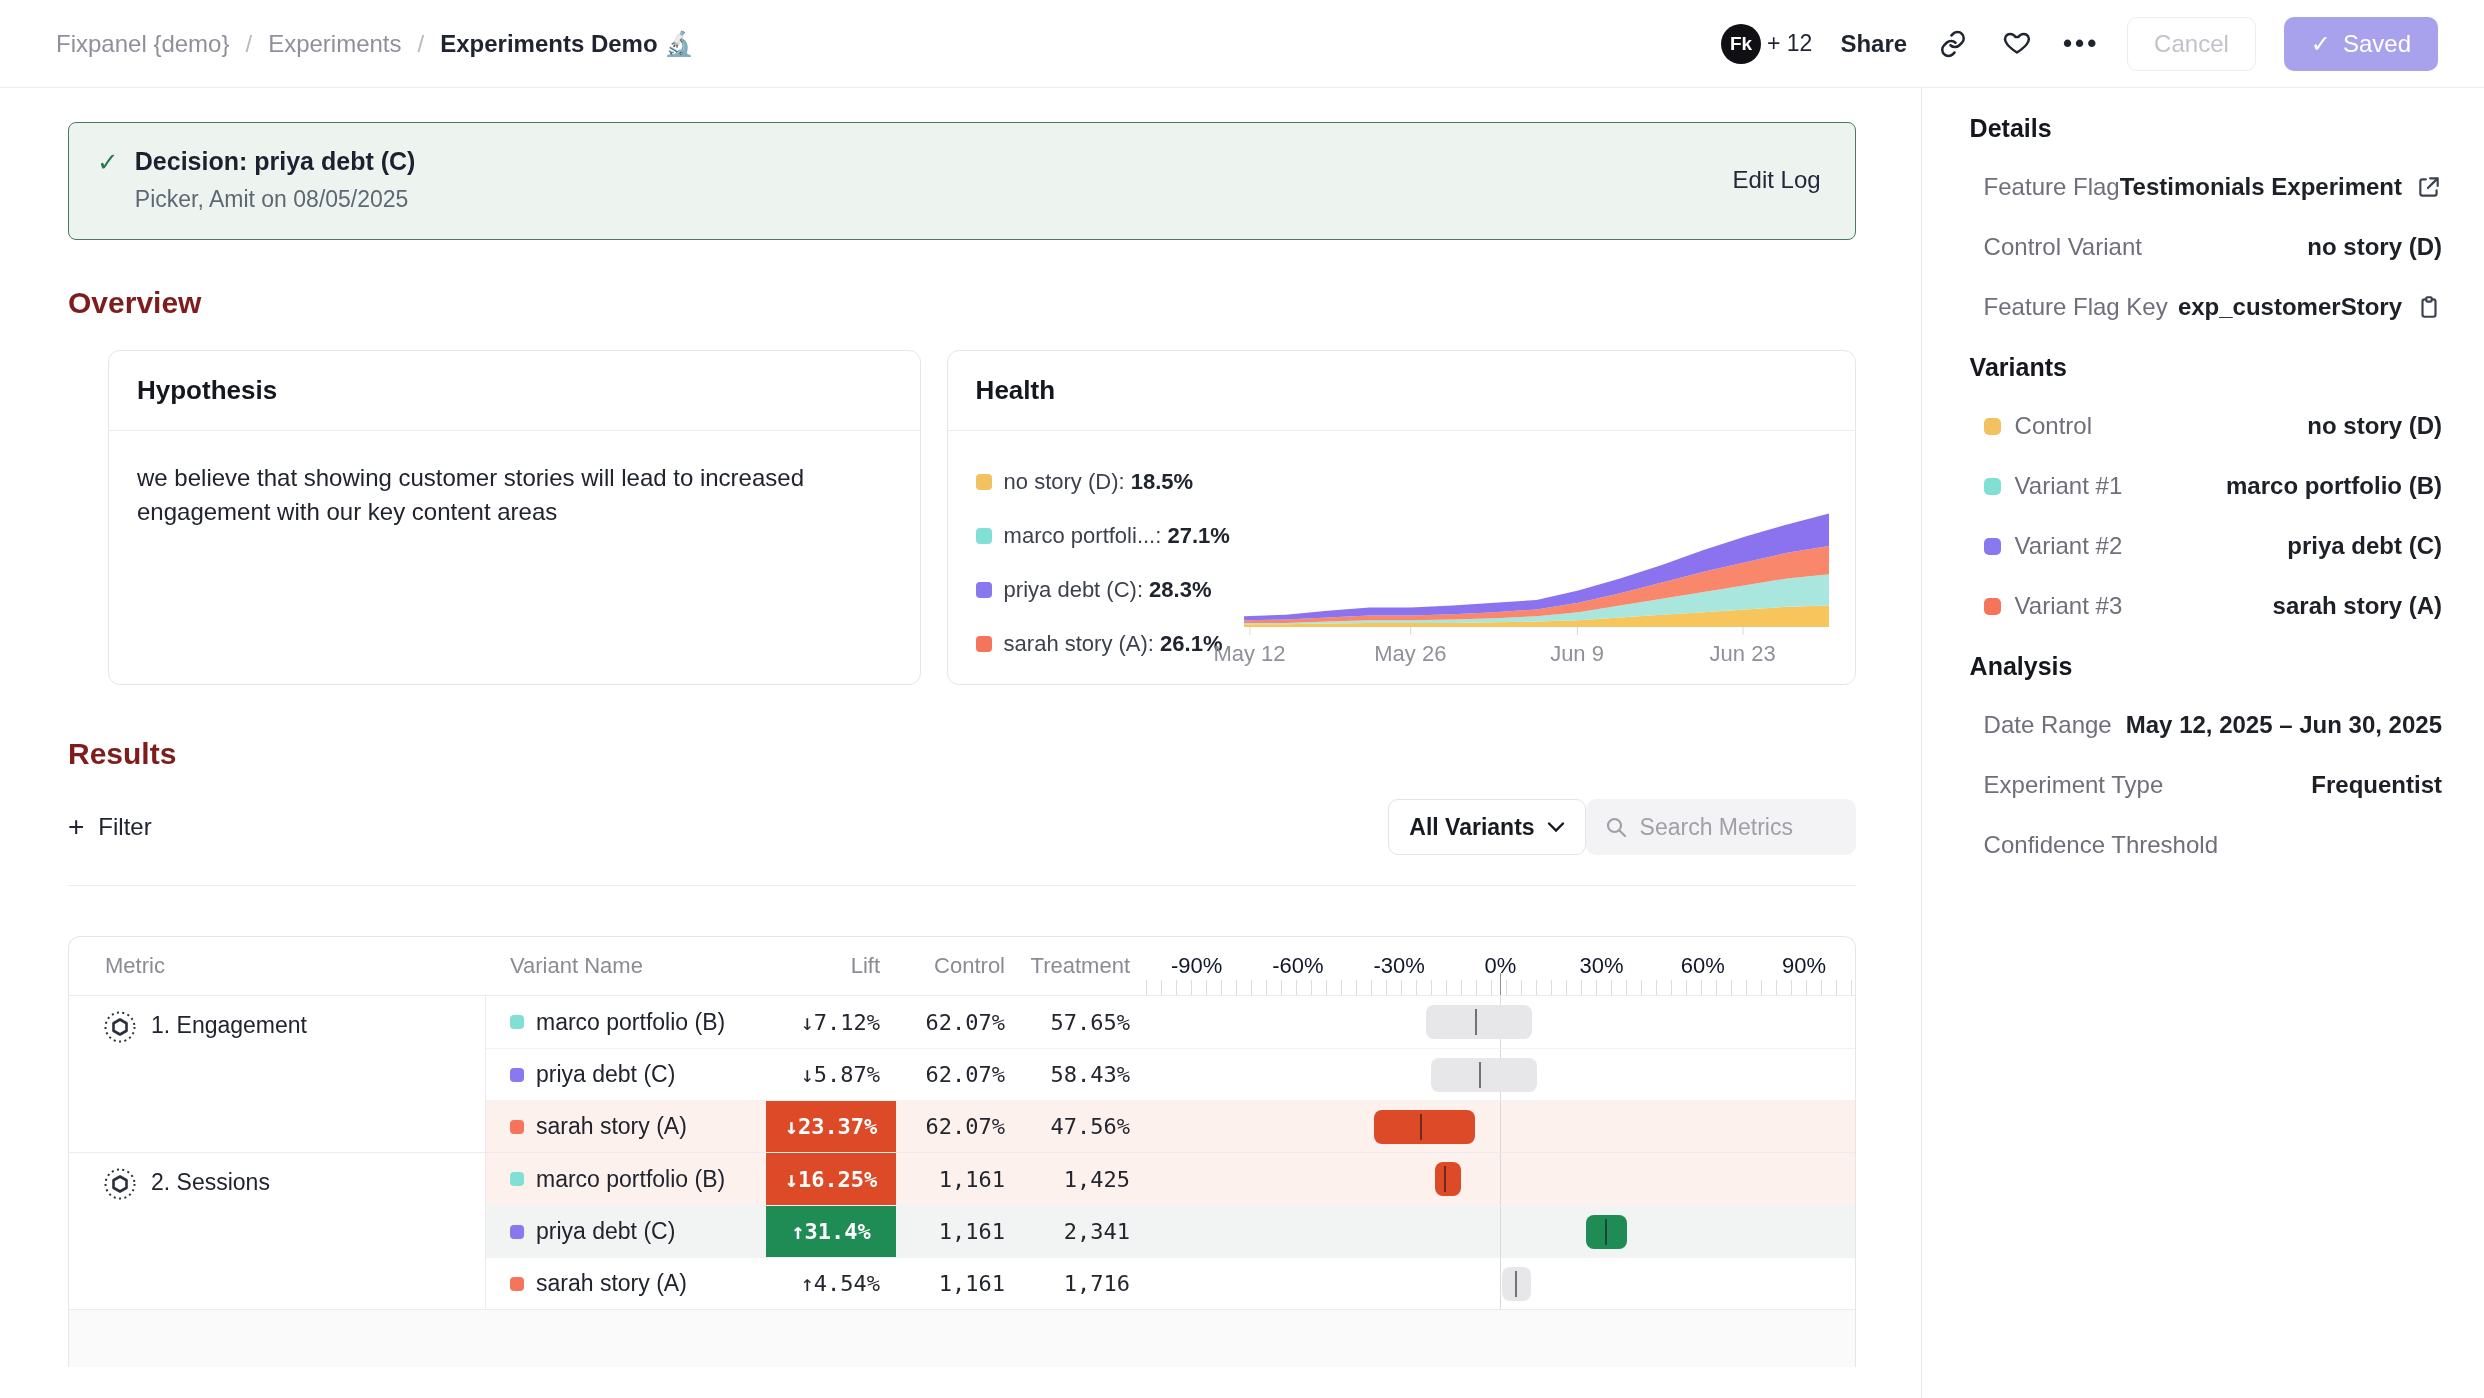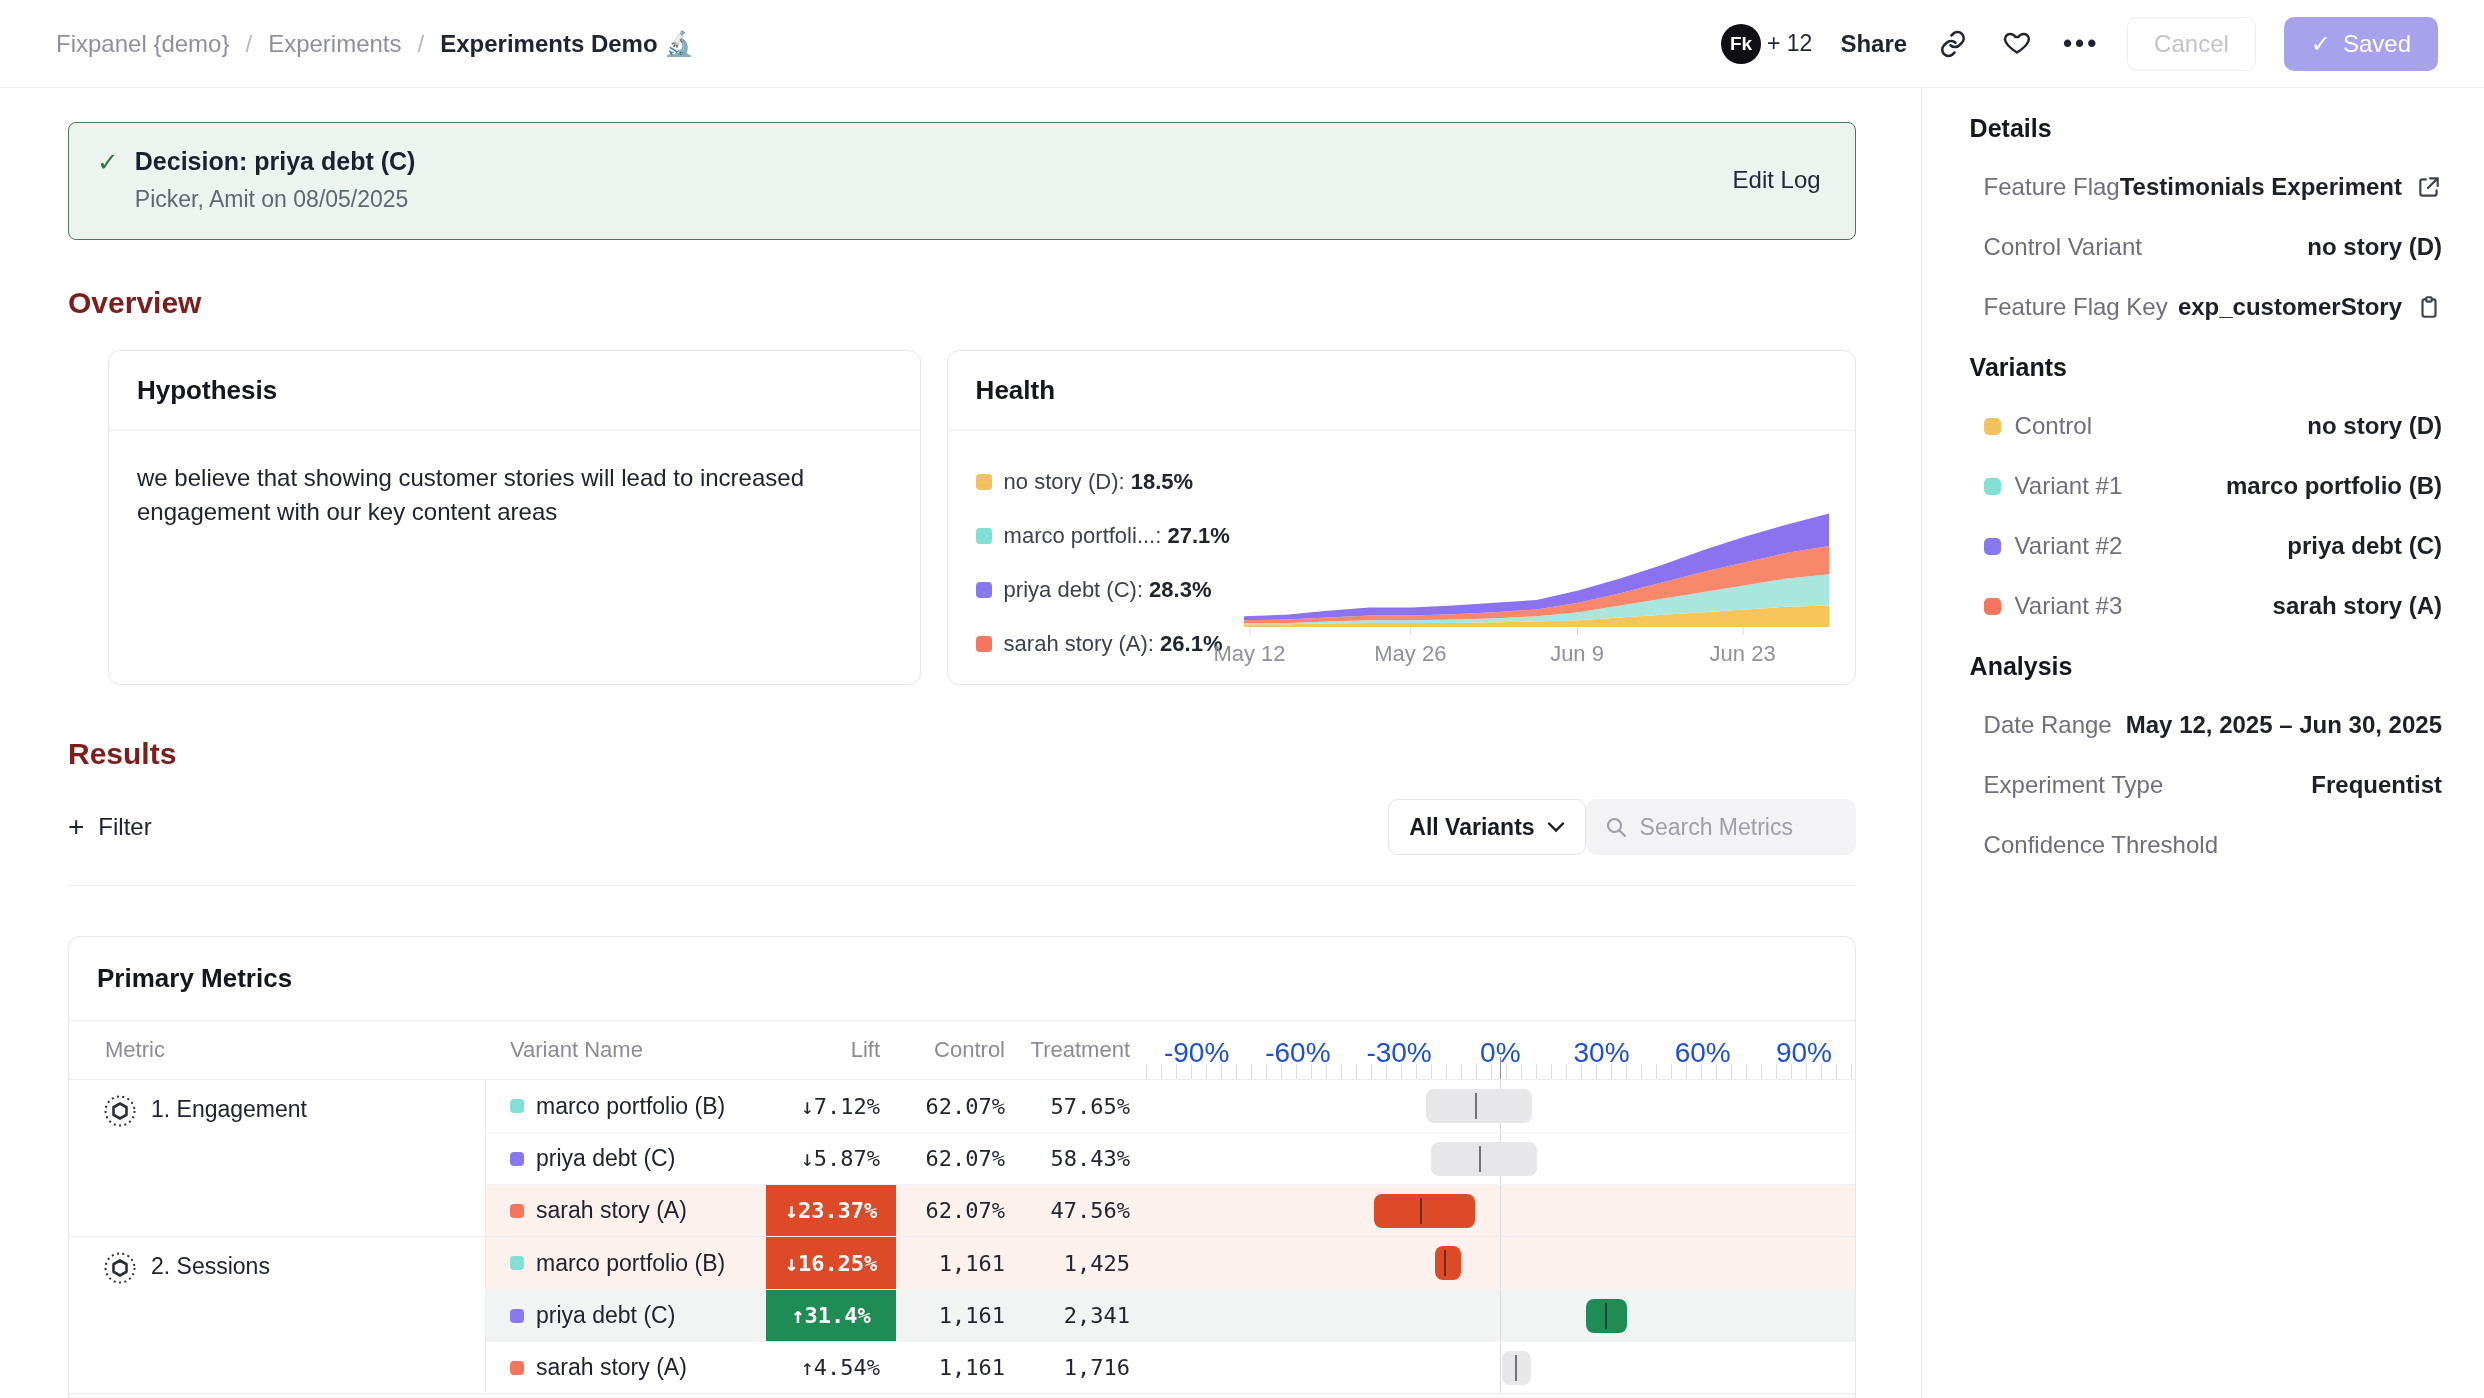--- a/index.html
+++ b/index.html
@@ -79,21 +79,21 @@
 
   
   .pm-card { margin-top:50px; border:1px solid #e6e6ea; border-bottom:none; border-radius:12px 12px 0 0; overflow:hidden; }
   .pm-head { padding:26px 28px; border-bottom:1px solid #ececf0; }
   .pm-header-grid { display:grid; grid-template-columns:417px 280px 130px 125px 125px 1fr; height:58px; }
   .pm-header-grid .hcell { font-size:22px; color:#8b8b94; padding-top:16px; }
   .hcell-metric { padding-left:36px; }
   .hcell-variant { padding-left:24px; }
   .hcell-right { text-align:right; padding-right:16px; }
   .pm-axis-cell { position:relative; }
-  .pm-axis-cell .axis-lbl { position:absolute; transform:translateX(-50%); top:16px; font-size:28px; color:#1d4ed8; }
+  .pm-axis-cell .axis-lbl { position:absolute; transform:translateX(-50%); top:16px; font-size:22px; color:#0f172a; }
   .ruler { position:absolute; left:0; right:0; bottom:0; height:15px;
     background:repeating-linear-gradient(to right,#dcdce0 0 1px,transparent 1px 15px); }
   .ruler-zero { position:absolute; left:50%; bottom:0; width:1px; height:22px; background:#8e8e96; }
 
   .pm-group { display:grid; grid-template-columns:417px 1fr; border-top:1px solid #ececf0; }
   .metric-cell { grid-row:1 / span 3; border-right:1px solid #ececf0; display:flex; gap:14px;
     padding:14px 10px 0 34px; align-items:flex-start; cursor:pointer; }
   .metric-name { font-size:23px; font-weight:500; color:#20242e; padding-top:2px; }
   .pm-row { display:grid; grid-template-columns:280px 130px 125px 125px 1fr; height:52px; cursor:pointer; }
   .pm-row + .pm-row { border-top:1px solid #f2f2f5; }
@@ -250,21 +250,20 @@
               <circle cx="10.5" cy="10.5" r="6.5"></circle>
               <path d="M15.5 15.5 21 21"></path>
             </svg>
           <input type="text" placeholder="Search Metrics" style="">
         </div>
       </div>
     </div>
     <div class="results-divider"></div>
 
     <section class="pm-card">
-      <div class="pm-head"><span class="card-title">Primary Metrics</span></div>
 
       <div class="pm-header-grid">
         <div class="hcell hcell-metric">Metric</div>
         <div class="hcell hcell-variant">Variant Name</div>
         <div class="hcell hcell-right">Lift</div>
         <div class="hcell hcell-right">Control</div>
         <div class="hcell hcell-right">Treatment</div>
         <div class="hcell pm-axis-cell" id="pm-axis">
           <div class="ruler"></div>
           <div class="ruler-zero"></div>

